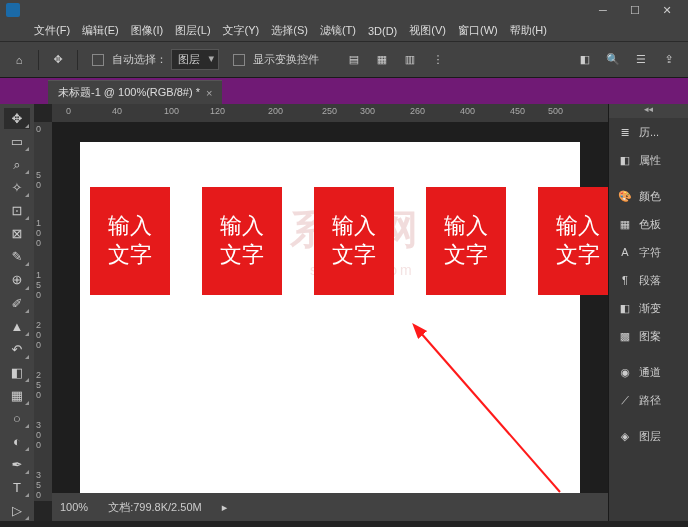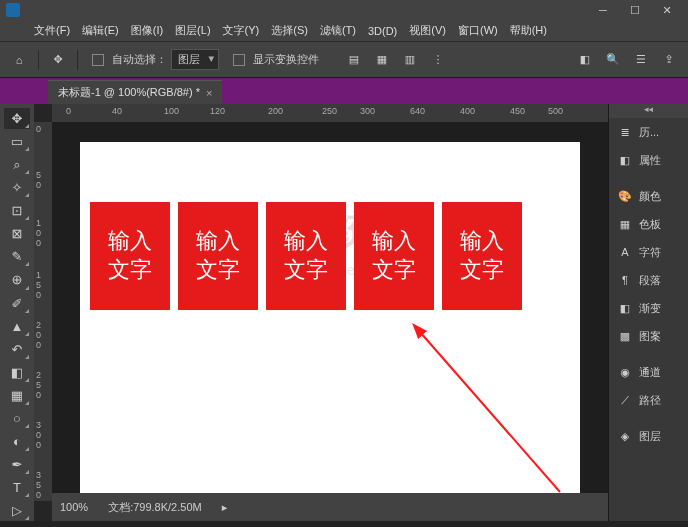--- a/index.html
+++ b/index.html
@@ -24,21 +24,21 @@
 .tool{width:26px;height:22px;display:flex;align-items:center;justify-content:center;color:#ccc;font-size:13px;position:relative;}
 .tool.active{background:#2d2d2d;}
 .tri{position:absolute;right:1px;bottom:1px;width:0;height:0;border-right:4px solid #999;border-top:4px solid transparent;}
 .canvas-wrap{flex:1;background:#252525;display:flex;flex-direction:column;position:relative;}
 .ruler-h{height:18px;background:#3a3a3a;margin-left:18px;display:flex;position:relative;color:#aaa;font-size:9px;}
 .ruler-h span{position:absolute;top:2px;}
 .ruler-v{width:18px;background:#3a3a3a;position:absolute;left:0;top:18px;bottom:20px;}
 .ruler-v span{position:absolute;left:2px;color:#aaa;font-size:9px;writing-mode:horizontal-tb;}
 .viewport{flex:1;margin-left:18px;background:#1e1e1e;display:flex;align-items:flex-start;justify-content:center;padding-top:20px;position:relative;overflow:hidden;}
 .page{width:500px;height:360px;background:#fff;position:relative;}
-.boxrow{display:flex;gap:8px;position:absolute;top:60px;left:10px;}
+.boxrow{display:flex;gap:32px;position:absolute;top:45px;left:10px;}
 .redbox{width:80px;height:108px;background:#e51a1b;color:#fff;display:flex;flex-direction:column;align-items:center;justify-content:center;font-size:22px;line-height:1.3;font-weight:500;}
 .arrow-svg{position:absolute;pointer-events:none;}
 .status{height:28px;background:#424242;margin-left:18px;display:flex;align-items:center;gap:20px;padding:14px 8px;color:#ccc;font-size:11px;}
 .panels{width:80px;background:#383838;border-left:1px solid #1a1a1a;display:flex;flex-direction:column;}
 .panel-item{height:28px;display:flex;align-items:center;gap:6px;padding:0 8px;color:#ccc;cursor:default;}
 .panel-item .pico{width:16px;text-align:center;}
 .panel-sep{height:8px;}
 .collapse-btn{height:14px;background:#424242;text-align:center;color:#aaa;font-size:9px;}
 .sep-v{width:1px;height:20px;background:#2a2a2a;}
 .wm{position:absolute;left:210px;top:60px;color:#e9c6c6;opacity:.6;font-size:40px;font-weight:bold;pointer-events:none;letter-spacing:4px;}
@@ -129,21 +129,21 @@
 
   <div class="canvas-wrap">
     <div class="ruler-h">
       <span style="left:14px">0</span>
       <span style="left:60px">40</span>
       <span style="left:112px">100</span>
       <span style="left:158px">120</span>
       <span style="left:216px">200</span>
       <span style="left:270px">250</span>
       <span style="left:308px">300</span>
-      <span style="left:358px">640</span>
+      <span style="left:358px">260</span>
       <span style="left:408px">400</span>
       <span style="left:458px">450</span>
       <span style="left:496px">500</span>
     </div>
     <div class="ruler-v">
       <span style="top:2px">0</span>
       <span style="top:48px">5<br>0</span>
       <span style="top:96px">1<br>0<br>0</span>
       <span style="top:148px">1<br>5<br>0</span>
       <span style="top:198px">2<br>0<br>0</span>

